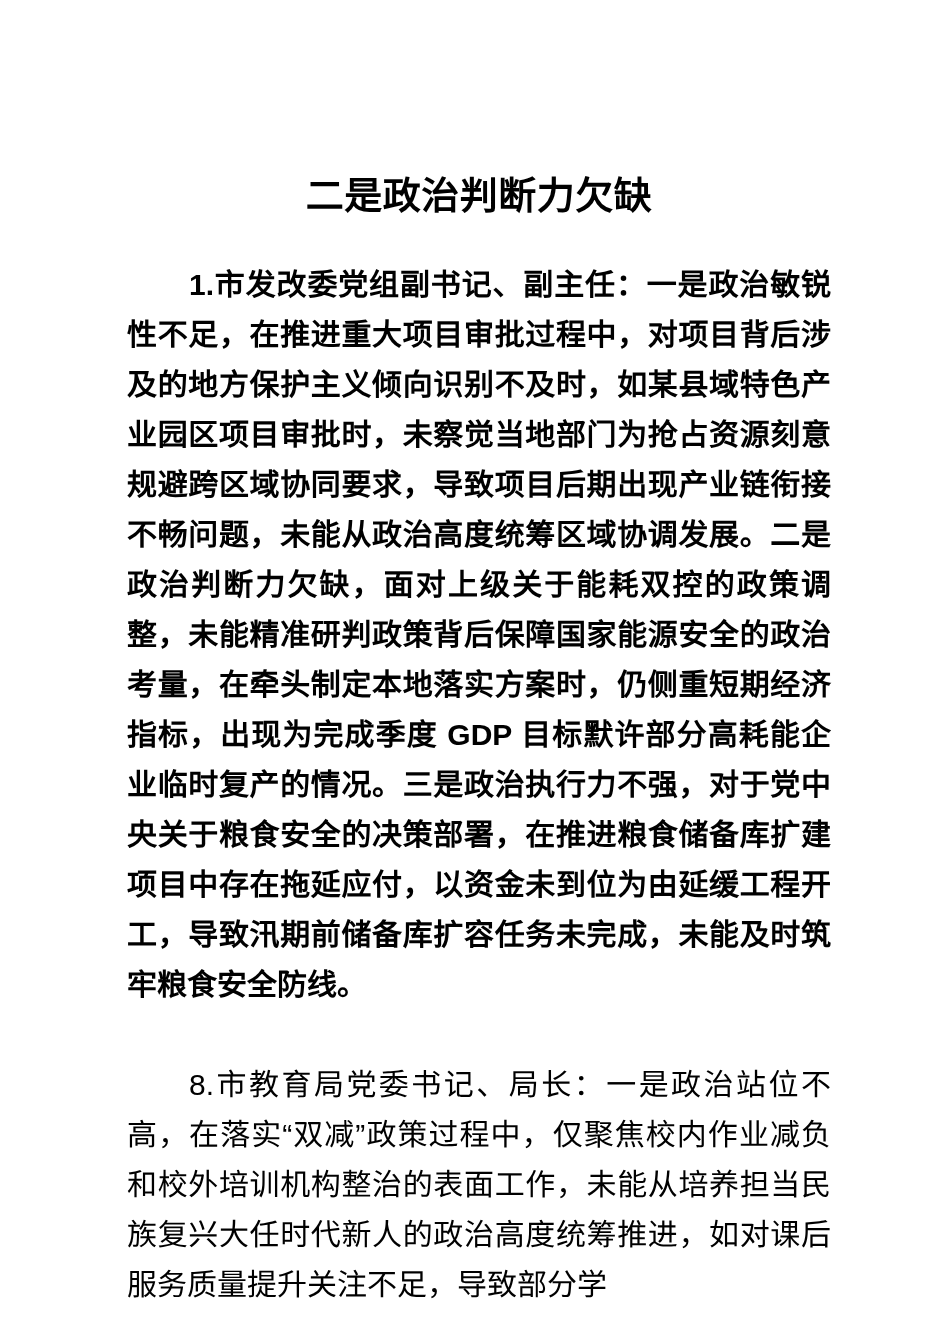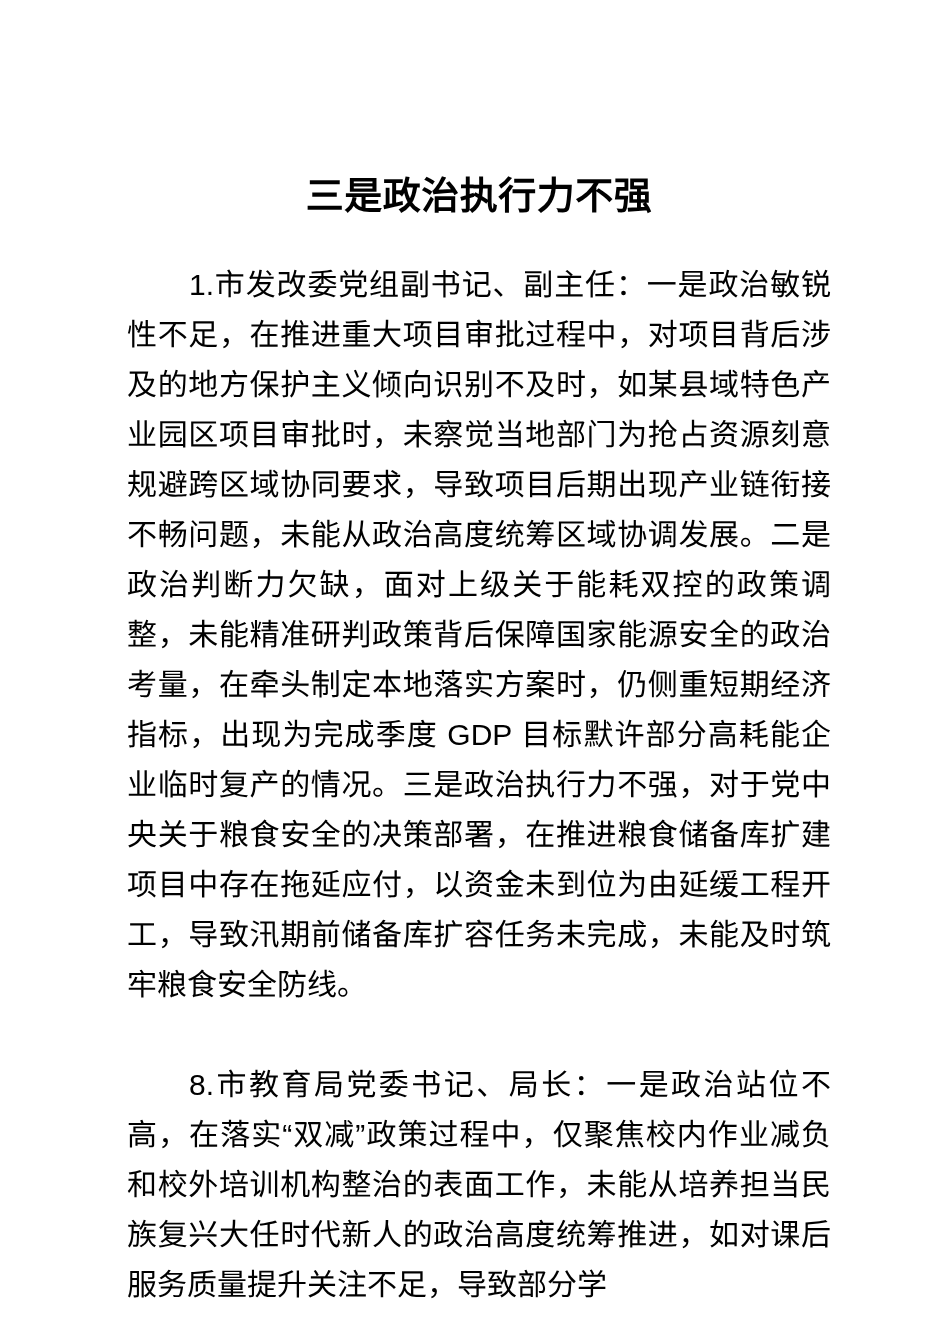--- a/index.html
+++ b/index.html
@@ -51,32 +51,33 @@
     text-align: justify;
     text-justify: inter-ideograph;
     text-align-last: left;
     text-indent: 62px;
     word-break: break-all;
     letter-spacing: 0;
   }
 
   .para-1 {
     margin-top: 40px;
+    font-weight: bold;
   }
 
   .para-2 {
     margin-top: 50px;
   }
 </style>
 </head>
 <body>
 
 <div class="page">
   <div class="page-body">
 
-    <h1 class="doc-title">三是政治执行力不强</h1>
+    <h1 class="doc-title">二是政治判断力欠缺</h1>
 
     <p class="para para-1">1.市发改委党组副书记、副主任：一是政治敏锐性不足，在推进重大项目审批过程中，对项目背后涉及的地方保护主义倾向识别不及时，如某县域特色产业园区项目审批时，未察觉当地部门为抢占资源刻意规避跨区域协同要求，导致项目后期出现产业链衔接不畅问题，未能从政治高度统筹区域协调发展。二是政治判断力欠缺，面对上级关于能耗双控的政策调整，未能精准研判政策背后保障国家能源安全的政治考量，在牵头制定本地落实方案时，仍侧重短期经济指标，出现为完成季度 GDP 目标默许部分高耗能企业临时复产的情况。三是政治执行力不强，对于党中央关于粮食安全的决策部署，在推进粮食储备库扩建项目中存在拖延应付，以资金未到位为由延缓工程开工，导致汛期前储备库扩容任务未完成，未能及时筑牢粮食安全防线。</p>
 
     <p class="para para-2">8.市教育局党委书记、局长：一是政治站位不高，在落实“双减”政策过程中，仅聚焦校内作业减负和校外培训机构整治的表面工作，未能从培养担当民族复兴大任时代新人的政治高度统筹推进，如对课后服务质量提升关注不足，导致部分学</p>
 
   </div>
 </div>
 
 </body></html>

